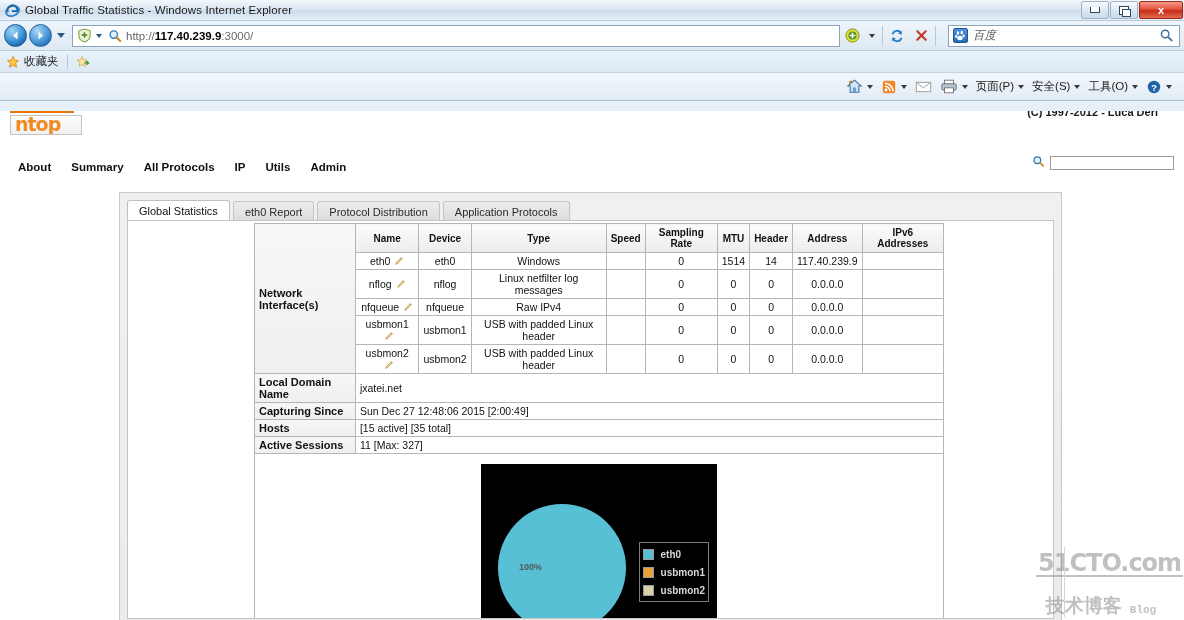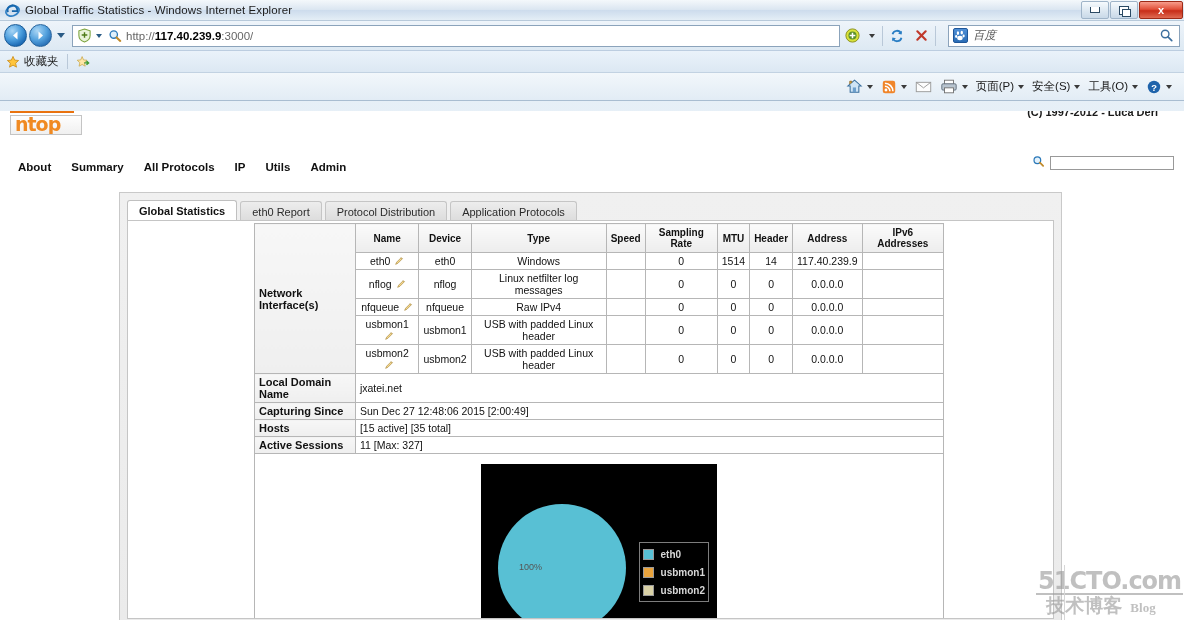--- a/index.html
+++ b/index.html
@@ -207,21 +207,21 @@
   .tabrow { display:flex; gap:3px; height:21px; align-items:flex-end;}
   .jq-tab {
     height:20px; padding:0 11px;
     background: linear-gradient(to bottom,#ededed,#dcdcdc);
     border:1px solid #c5c5c5; border-bottom:none;
     border-radius:3px 3px 0 0;
     font-size:11px; color:#2b2b2b;
     display:flex;align-items:center; white-space:nowrap;
   }
   .jq-tab.active {
-    background:#ffffff; color:#111; font-weight:bold;
+    background:#ffffff; color:#111; font-weight:normal;
     border-color:#c0c0c0; height:21px;
   }
   .tabcontent {
     background:#fff; border:1px solid #c5c5c5;
     height: 399px; margin-top:-1px;
     position:relative; overflow:hidden;
   }
 
   
   table.ntop-table {
@@ -249,21 +249,21 @@
   td.ctr { text-align:center; }
   td.rgt { text-align:left; padding-right:4px;}
   .pencil {
     display:inline-block; width:10px;height:10px; margin-left:4px; vertical-align:-1px;
   }
   .chart-box {
     width: 236px; height: 192px;
     background:#000; position:relative; margin:0 auto;
   }
   .pie-label {
-    position:absolute; font-size:9px; color:#555; font-weight:normal;
+    position:absolute; font-size:9px; color:#555; font-weight:bold;
   }
   .legend-box {
     position:absolute; right:8px; top:78px;
     border:1px solid #7d7d7d; background:#000;
     padding:2px 3px;
   }
   .legend-row { display:flex; align-items:center; height:18px; }
   .legend-sw {
     width:11px;height:11px;border:1px solid #9a9a9a; margin-right:7px; flex:0 0 auto;
   }
@@ -273,23 +273,23 @@
   .watermark {
     position:absolute; right:18px; bottom:4px;
     width:130px; text-align:center; opacity:.62;
     pointer-events:none;
   }
   .wm-top {
     font-size:24px; font-weight:bold; color:#9a9a9a;
     font-family:"DejaVu Sans",sans-serif; letter-spacing:-1px; line-height:24px;
     border-bottom:2px solid #9a9a9a; display:inline-block; padding:0 2px;
   }
-  .wm-bot { display:flex; align-items:flex-end; justify-content:center; gap:8px; margin-top:1px;}
+  .wm-bot { display:flex; align-items:flex-end; justify-content:center; gap:8px; margin-top:19px;}
   .wm-cn { font-size:19px;font-weight:bold;color:#9a9a9a;line-height:20px;}
-  .wm-blog { font-size:13px;font-weight:bold;color:#9a9a9a;font-family:Liberation Serif, serif;}
+  .wm-blog { font-size:11px;font-weight:bold;color:#9a9a9a;font-family:Liberation Mono, monospace;}
   .wm-line { position:absolute; left:28px; top:-4px; width:1px; height:70px; background:#bdbdbd;}
 </style>
 </head>
 <body>
 
 <div id="ie-window">
 
   <div class="titlebar">
     <span class="ie-logo">
       <svg viewBox="0 0 16 16" width="15" height="15">

